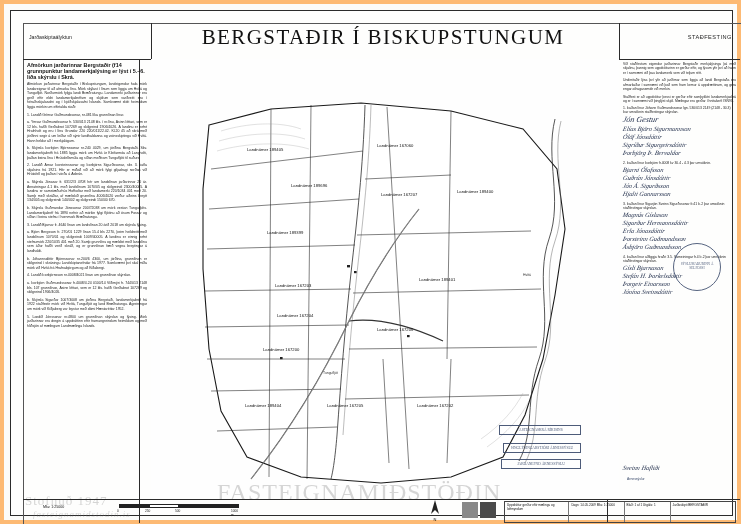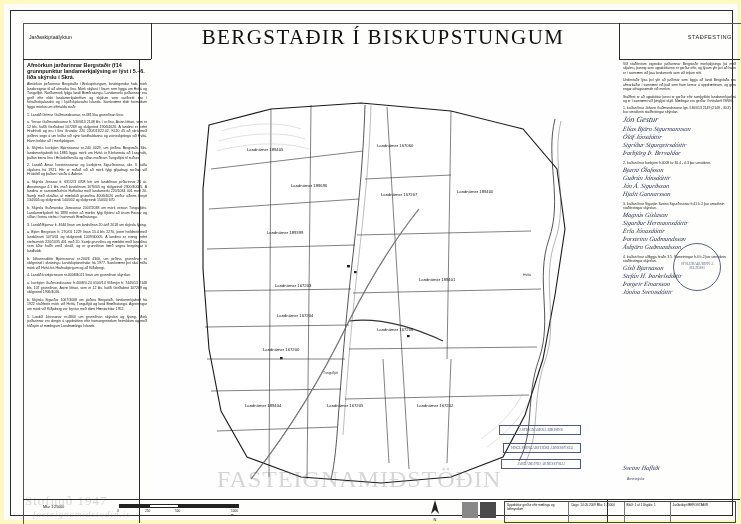--- a/index.html
+++ b/index.html
@@ -1,17 +1,17 @@
 <!DOCTYPE html>
 <html><head>
 <meta charset="utf-8">
 <style>
   html,body{margin:0;padding:0;background:#ffffff;}
   body{width:741px;height:524px;overflow:hidden;font-family:"Liberation Sans",sans-serif;}
-  #sheet{position:relative;width:741px;height:524px;background:#fef9c3;}
+  #sheet{position:relative;width:741px;height:524px;background:#fdba74;}
 
   
   .paper{position:absolute;left:4px;top:4px;width:733px;height:516px;background:#fcfcfa;}
 
   
   .frame{position:absolute;left:10px;top:10px;width:721px;height:504px;border:1px solid #2b2b2b;background:#fefefd;}
   .frame-inner{position:absolute;left:12px;top:12px;width:717px;height:500px;border:1px solid #555;}
 
   
   .hdr{position:absolute;left:12px;top:12px;width:717px;height:36px;border-bottom:1px solid #2b2b2b;}
@@ -47,21 +47,21 @@
     line-height:1.25;padding:2px 3px;opacity:.9;font-family:"Liberation Serif",serif;text-align:center;}
 
   
   #map{position:absolute;left:0;top:0;width:468px;height:440px;}
   .plot-lbl{position:absolute;font-size:4.2px;color:#111;text-align:center;line-height:1.25;white-space:nowrap;}
   .map-note{position:absolute;font-size:3.4px;color:#333;}
 
   
   .wm{position:absolute;font-family:"Liberation Serif",serif;color:rgba(120,120,120,.30);
     white-space:nowrap;letter-spacing:1px;}
-  .wm1{left:66px;top:407px;font-size:24px;}
+  .wm1{left:66px;top:420px;font-size:24px;}
   .wm2{left:62px;top:428px;font-size:15px;font-style:italic;}
   .wm3{left:14px;top:482px;font-size:13px;}
   .wm4{left:22px;top:498px;font-size:9px;font-style:italic;}
 
   
   .botbar{position:absolute;left:12px;top:488px;width:717px;height:24px;border-top:1px solid #2b2b2b;}
   .scalebar{position:absolute;left:96px;top:4px;width:120px;height:10px;}
   .sb-seg{position:absolute;top:0;height:4px;border:.5px solid #222;box-sizing:border-box;}
   .sb-tick{position:absolute;top:5px;font-size:3.2px;color:#222;}
   .tblock{position:absolute;right:4px;top:1px;width:230px;height:20px;border:.6px solid #444;

